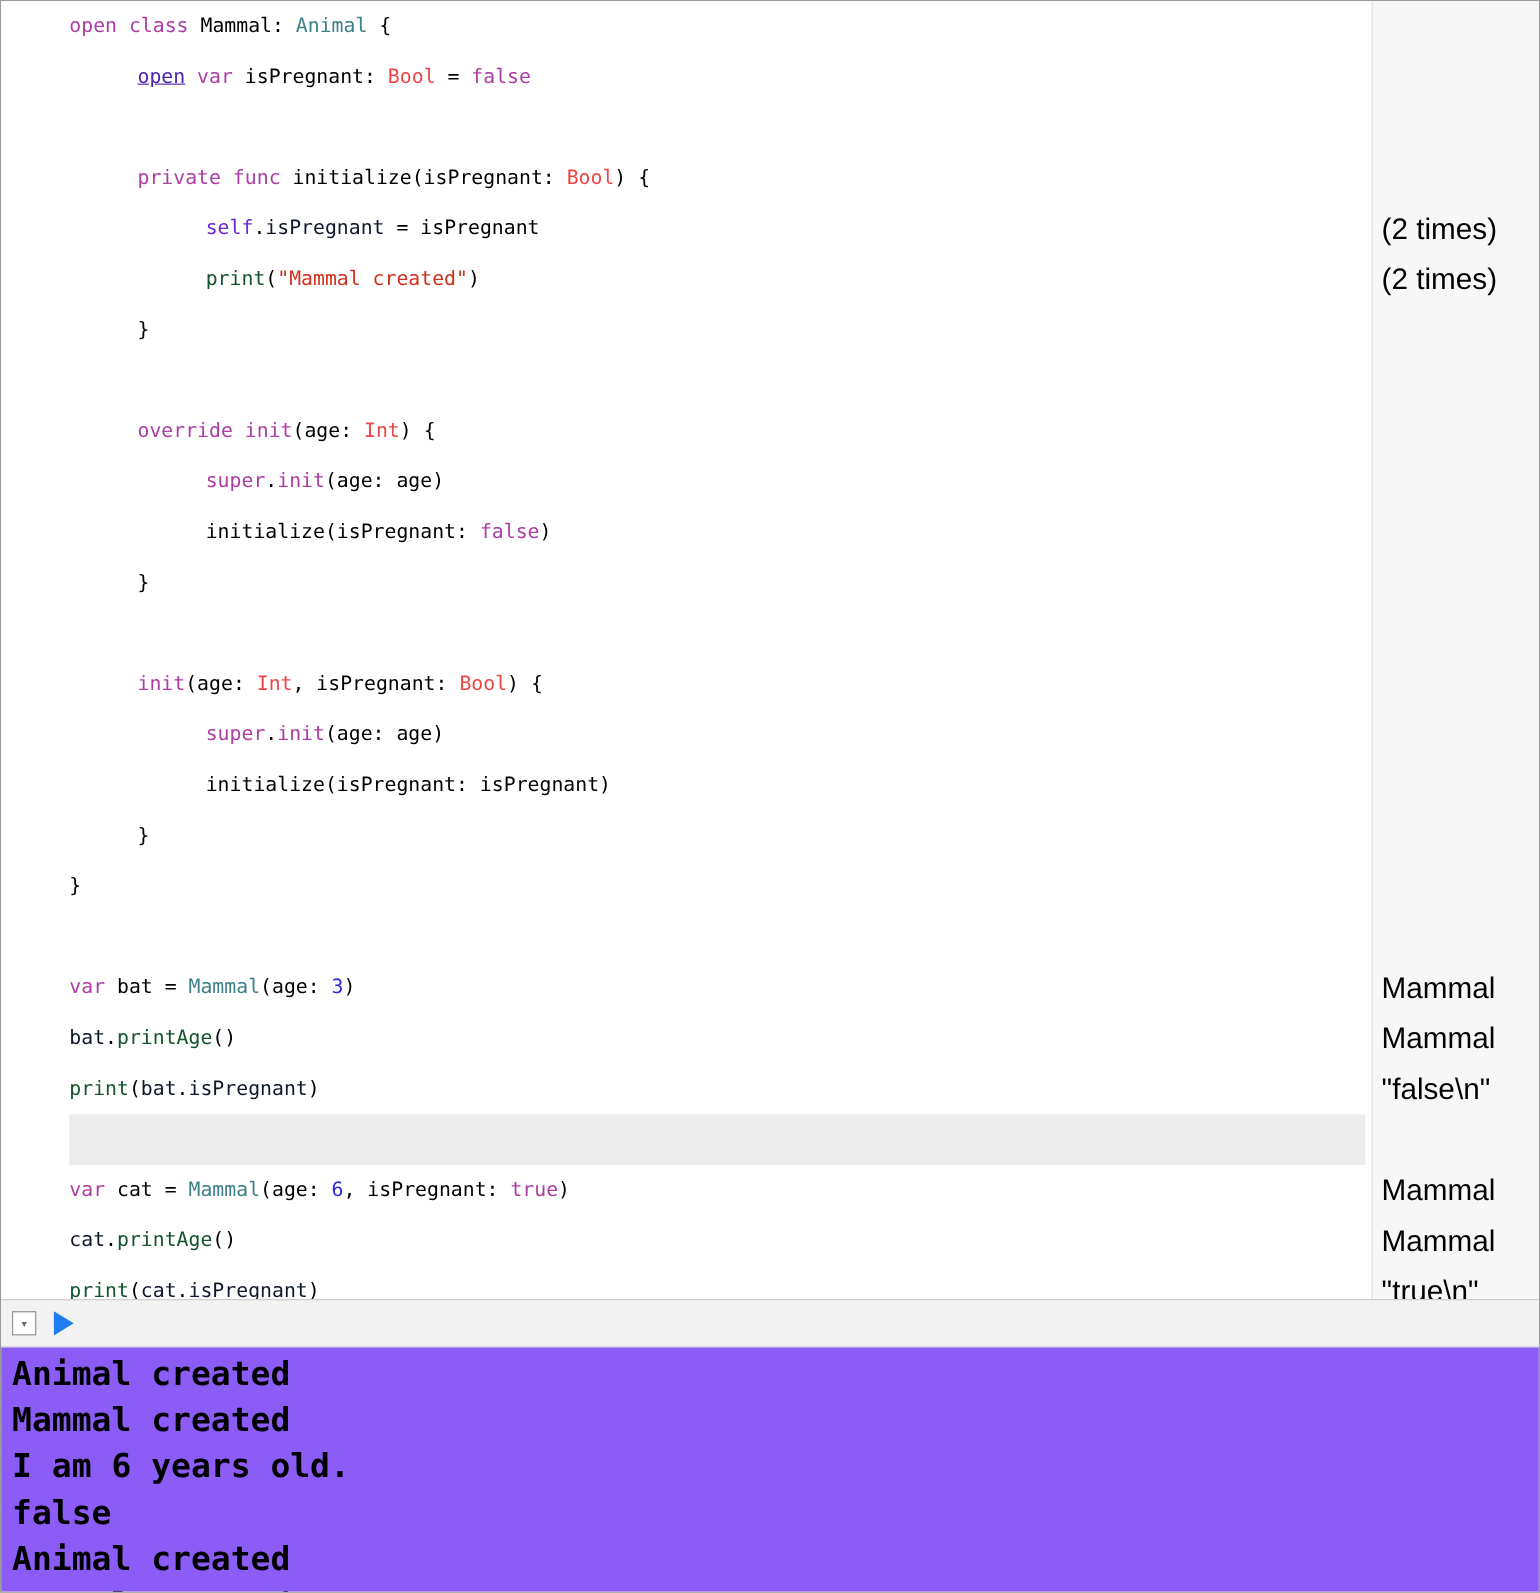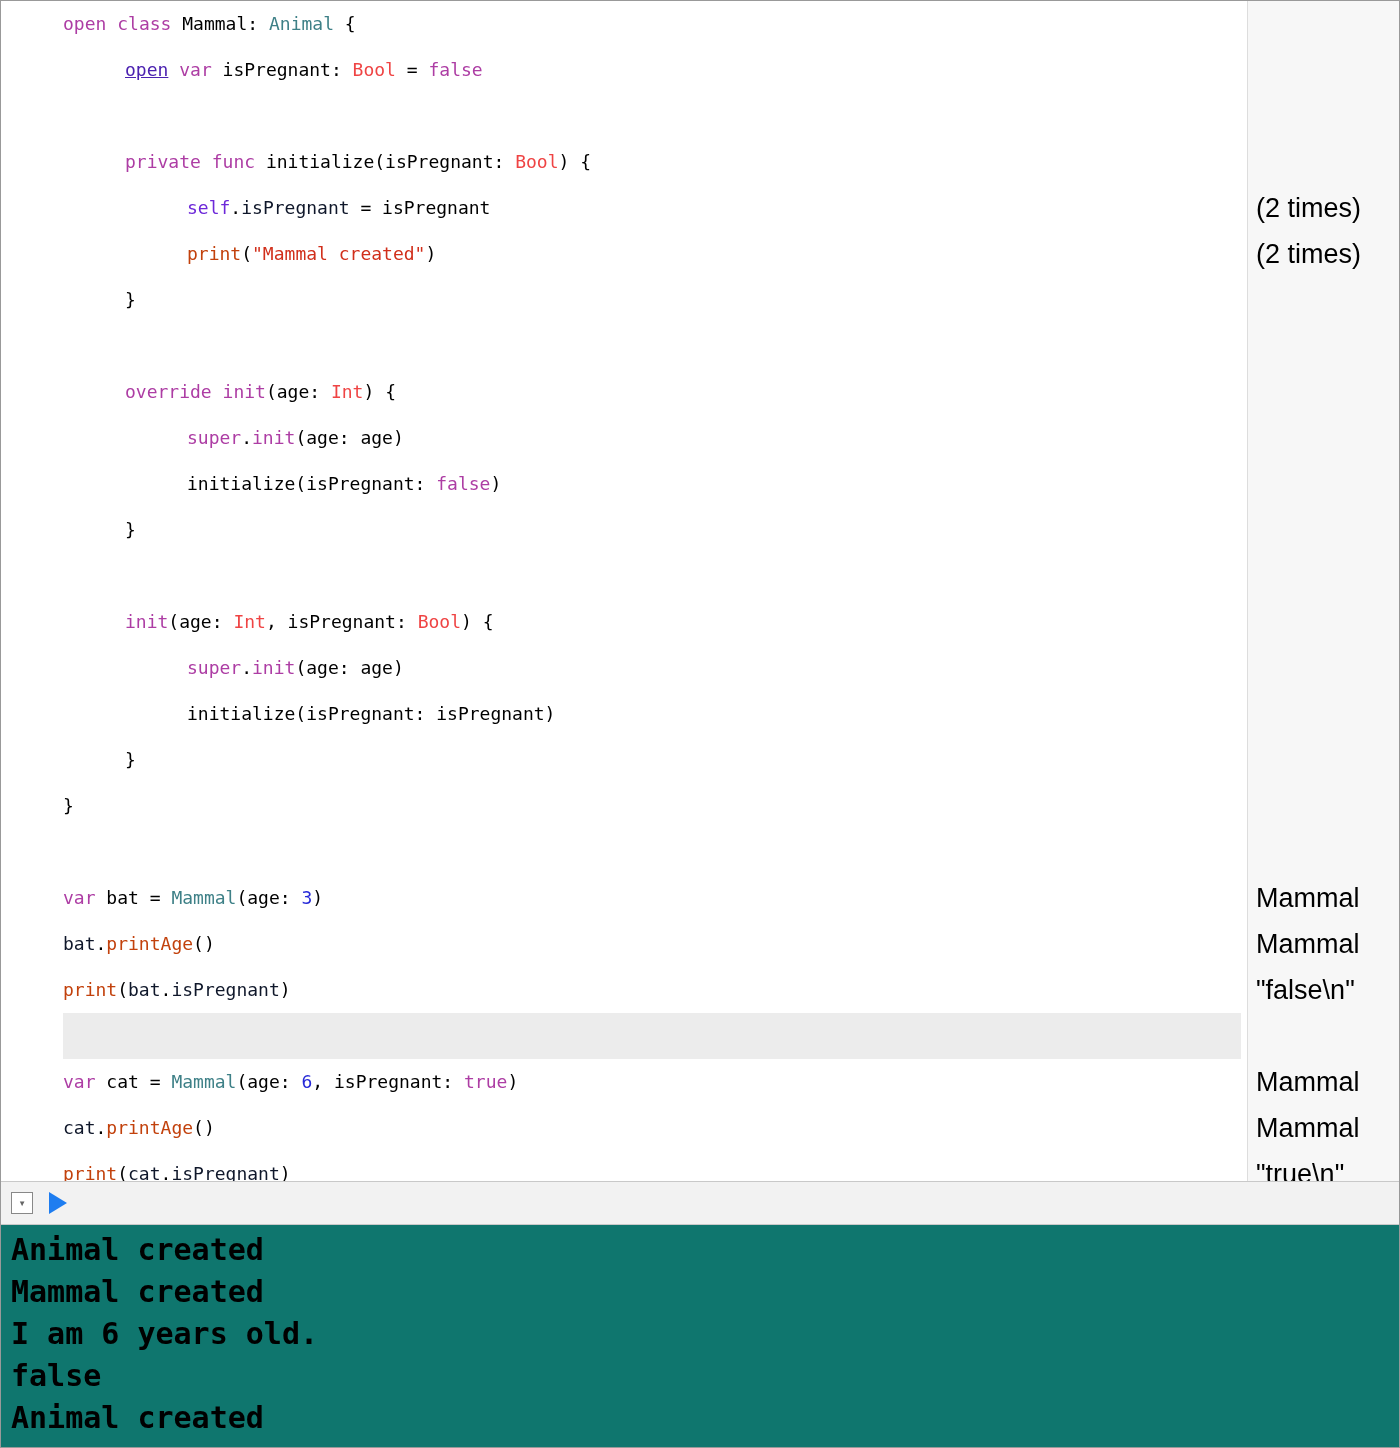--- a/index.html
+++ b/index.html
@@ -19,31 +19,31 @@
   .ind3 { padding-left: 124px; }
 
   .kw { color: #ad3da4; } 
   .type { color: #3e8087; } 
   .utype { color: #ef4444; } 
   .ident { color: #000; }
   .selfk { color: #6d28d9; text-align: right; }
   .member { color: #0f172a; }
   .str { color: #d12f1b; } 
   .num { color: #272ad8; } 
-  .call { color: #c2410c; }
+  .call { color: #14532d; }
   .und { text-decoration: underline; color: #4b21b0; }
 
   .sel-line { background: #ececec; }
   .code-pane .hl { position: relative; }
 
   .toolbar { height: 44px; background: #f2f2f2; border-top: 1px solid #c9c9c9; border-bottom: 1px solid #c9c9c9; display: flex; align-items: center; padding: 0 10px; gap: 16px; }
   .dropdown { width: 22px; height: 22px; border: 1px solid #888; display: flex; align-items: center; justify-content: center; font-size: 12px; color: #666; background: #fff; }
   .play { width: 0; height: 0; border-left: 18px solid #1e7df0; border-top: 11px solid transparent; border-bottom: 11px solid transparent; }
 
-  .console { flex: 1; background: #0f766e; font-family: "SF Mono", Menlo, monospace; font-weight: bold; font-size: 30px; line-height: 42px; padding: 4px 10px; white-space: pre; overflow: hidden; }
+  .console { flex: 1; background: #8b5cf6; font-family: "SF Mono", Menlo, monospace; font-weight: bold; font-size: 30px; line-height: 42px; padding: 4px 10px; white-space: pre; overflow: hidden; }
 </style>
 </head>
 <body>
 
 <div class="editor-area">
   <div class="gutter"></div>
   <div class="code-pane" id="code-pane"><div class="line hl ind1"><span class="kw">open</span> <span class="kw">class</span> <span class="ident">Mammal</span><span class="ident">: </span><span class="type">Animal</span><span class="ident"> {</span></div><div class="line hl ind2"><span class="und">open</span> <span class="kw">var</span> <span class="ident">isPregnant: </span><span class="utype">Bool</span><span class="ident"> = </span><span class="kw">false</span></div><div class="line hl ind1">&nbsp;</div><div class="line hl ind2"><span class="kw">private</span> <span class="kw">func</span> <span class="ident">initialize(isPregnant: </span><span class="utype">Bool</span><span class="ident">) {</span></div><div class="line hl ind3"><span class="selfk">self</span><span class="ident">.</span><span class="member">isPregnant</span><span class="ident"> = isPregnant</span></div><div class="line hl ind3"><span class="call">print</span><span class="ident">(</span><span class="str">"Mammal created"</span><span class="ident">)</span></div><div class="line hl ind2"><span class="ident">}</span></div><div class="line hl ind1">&nbsp;</div><div class="line hl ind2"><span class="kw">override</span> <span class="kw">init</span><span class="ident">(age: </span><span class="utype">Int</span><span class="ident">) {</span></div><div class="line hl ind3"><span class="kw">super</span><span class="ident">.</span><span class="kw">init</span><span class="ident">(age: age)</span></div><div class="line hl ind3"><span class="ident">initialize(isPregnant: </span><span class="kw">false</span><span class="ident">)</span></div><div class="line hl ind2"><span class="ident">}</span></div><div class="line hl ind1">&nbsp;</div><div class="line hl ind2"><span class="kw">init</span><span class="ident">(age: </span><span class="utype">Int</span><span class="ident">, isPregnant: </span><span class="utype">Bool</span><span class="ident">) {</span></div><div class="line hl ind3"><span class="kw">super</span><span class="ident">.</span><span class="kw">init</span><span class="ident">(age: age)</span></div><div class="line hl ind3"><span class="ident">initialize(isPregnant: isPregnant)</span></div><div class="line hl ind2"><span class="ident">}</span></div><div class="line hl ind1"><span class="ident">}</span></div><div class="line hl ind1">&nbsp;</div><div class="line hl ind1"><span class="kw">var</span> <span class="ident">bat = </span><span class="type">Mammal</span><span class="ident">(age: </span><span class="num">3</span><span class="ident">)</span></div><div class="line hl ind1"><span class="member">bat</span><span class="ident">.</span><span class="call">printAge</span><span class="ident">()</span></div><div class="line hl ind1"><span class="call">print</span><span class="ident">(</span><span class="member">bat</span><span class="ident">.</span><span class="member">isPregnant</span><span class="ident">)</span></div><div class="line hl ind1 sel-line">&nbsp;</div><div class="line hl ind1"><span class="kw">var</span> <span class="ident">cat = </span><span class="type">Mammal</span><span class="ident">(age: </span><span class="num">6</span><span class="ident">, isPregnant: </span><span class="kw">true</span><span class="ident">)</span></div><div class="line hl ind1"><span class="member">cat</span><span class="ident">.</span><span class="call">printAge</span><span class="ident">()</span></div><div class="line hl ind1"><span class="call">print</span><span class="ident">(</span><span class="member">cat</span><span class="ident">.</span><span class="member">isPregnant</span><span class="ident">)</span></div></div>
   <div class="results-pane" id="results-pane"><div class="line">&nbsp;</div><div class="line">&nbsp;</div><div class="line">&nbsp;</div><div class="line">&nbsp;</div><div class="line">(2 times)</div><div class="line">(2 times)</div><div class="line">&nbsp;</div><div class="line">&nbsp;</div><div class="line">&nbsp;</div><div class="line">&nbsp;</div><div class="line">&nbsp;</div><div class="line">&nbsp;</div><div class="line">&nbsp;</div><div class="line">&nbsp;</div><div class="line">&nbsp;</div><div class="line">&nbsp;</div><div class="line">&nbsp;</div><div class="line">&nbsp;</div><div class="line">&nbsp;</div><div class="line">Mammal</div><div class="line">Mammal</div><div class="line">"false\n"</div><div class="line">&nbsp;</div><div class="line">Mammal</div><div class="line">Mammal</div><div class="line">"true\n"</div></div>
 </div>
 

